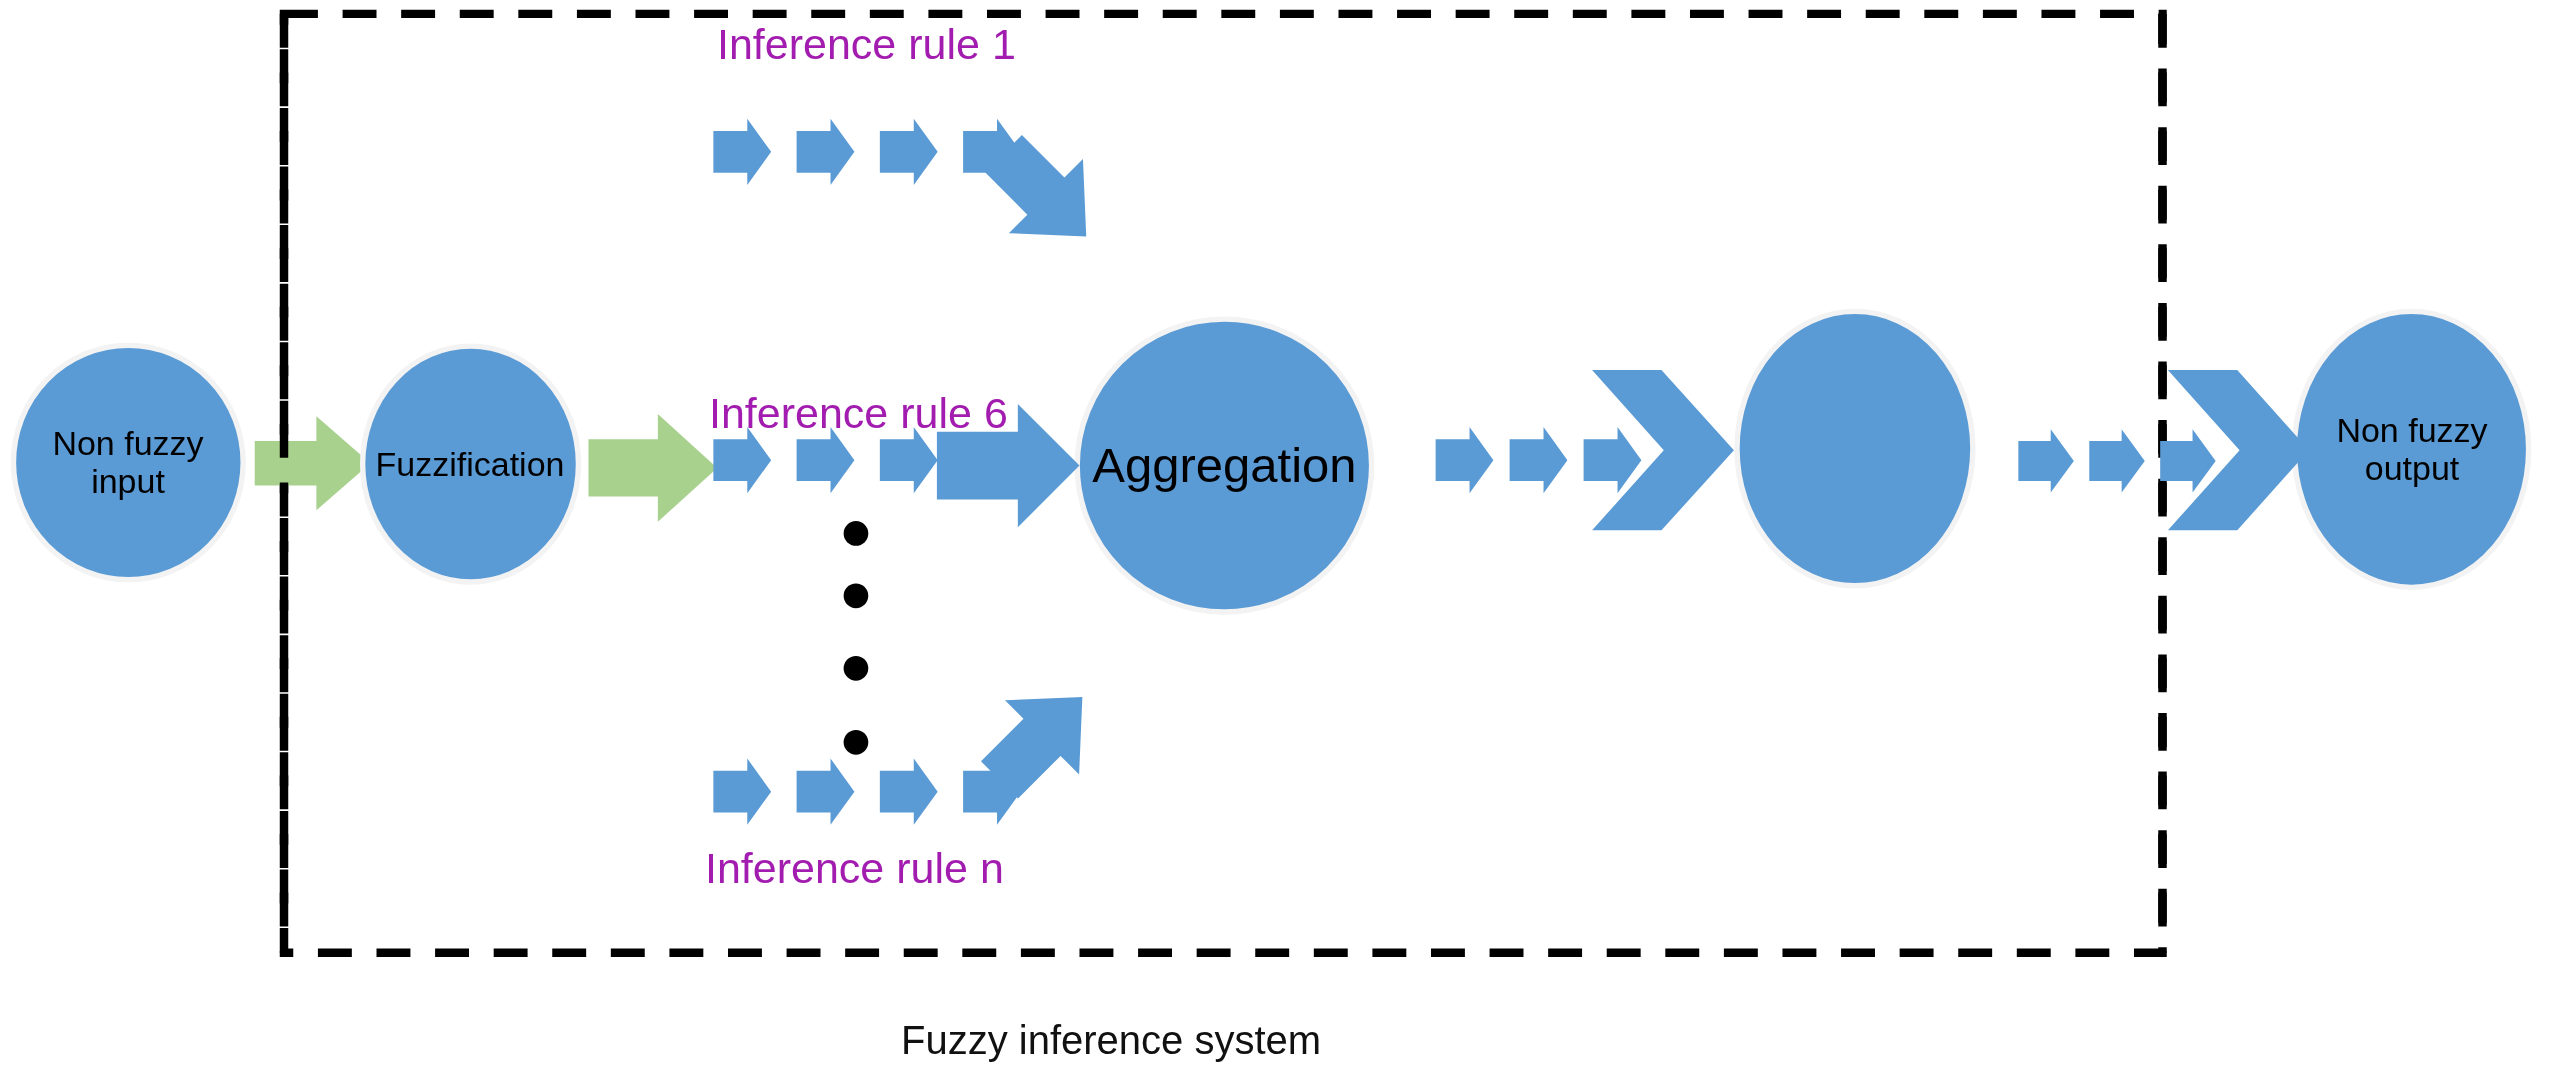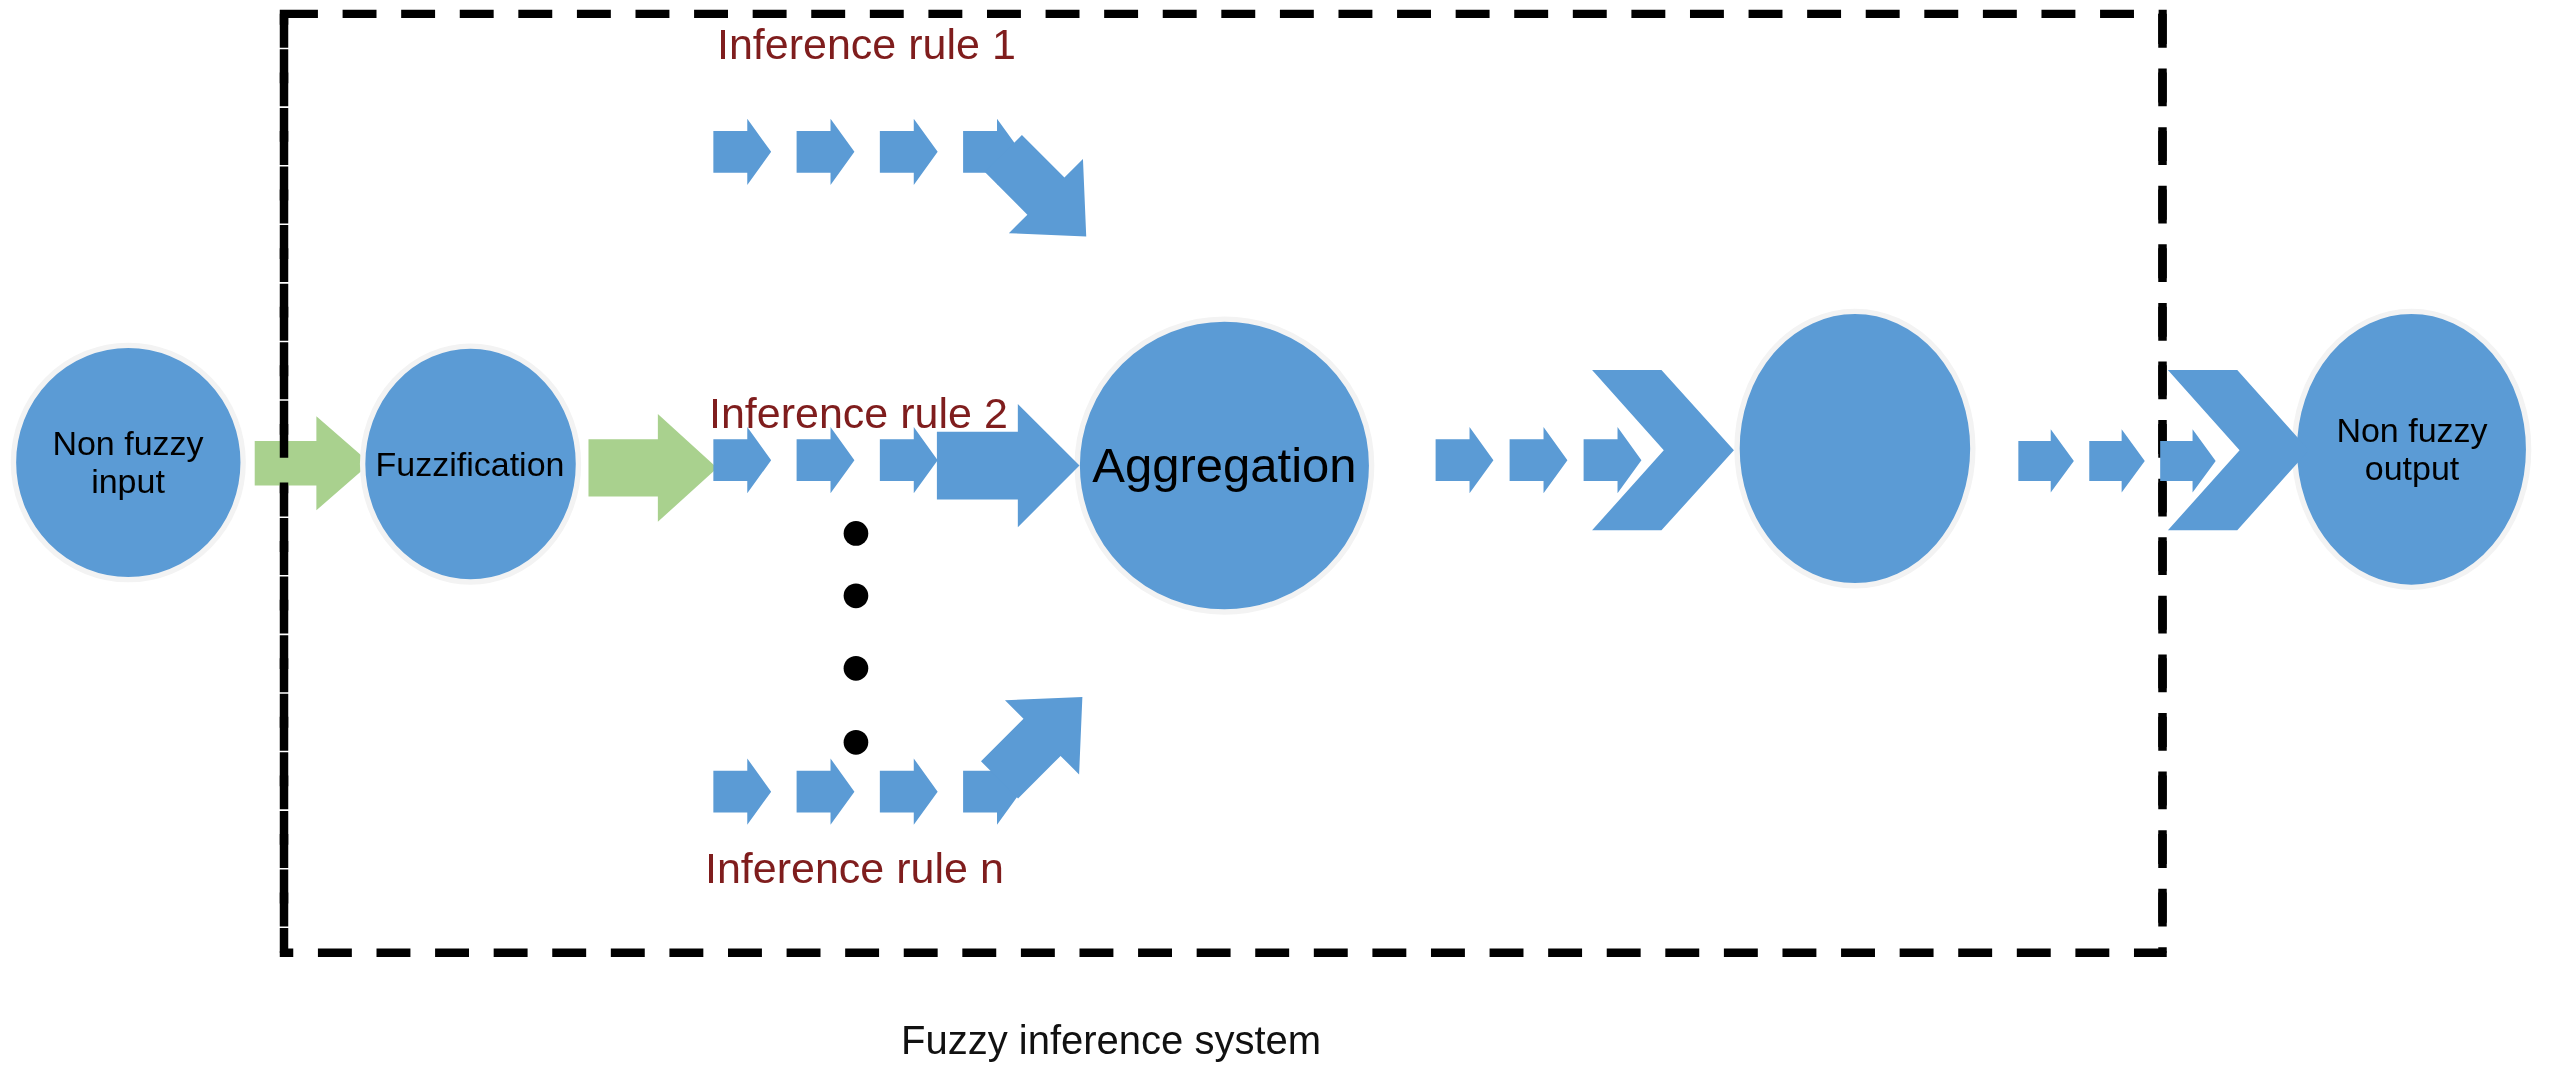--- a/index.html
+++ b/index.html
@@ -32,21 +32,21 @@
     justify-content: center;
     text-align: center;
     color: #000000;
     line-height: 1.12;
     white-space: pre-line;
     pointer-events: none;
     font-family: "Liberation Sans", sans-serif;
   }
   .rule-label {
     position: absolute;
-    color: #7f1d1d;
+    color: #a21caf;
     font-family: "Liberation Sans", sans-serif;
     white-space: nowrap;
   }
   .caption {
     position: absolute;
     color: #111111;
     font-family: "Liberation Sans", sans-serif;
     white-space: nowrap;
   }
   .ell-small  { font-size: 34px; }
@@ -147,20 +147,20 @@
   <div class="node-label ell-small" style="left:362px; top:346px; width:216px; height:236px;">Fuzzification</div>
 
   <div class="node-label ell-big" style="left:1077px; top:319px; width:295px; height:293px;">Aggregation</div>
 
 
   <div class="node-label ell-small" style="left:2295px; top:311px; width:234px; height:276px;">Non fuzzy
 output</div>
 
   <div class="rule-label rule-text" style="left:717px; top:20px;">Inference rule 1</div>
 
-  <div class="rule-label rule-text" style="left:709px; top:389px;">Inference rule 2</div>
+  <div class="rule-label rule-text" style="left:709px; top:389px;">Inference rule 6</div>
 
   <div class="rule-label rule-text" style="left:705px; top:844px;">Inference rule n</div>
 
   <div class="caption cap-text" style="left:901px; top:1005px;margin-top:13px;">Fuzzy inference system</div>
 
 </div>
 
 
 </body></html>

